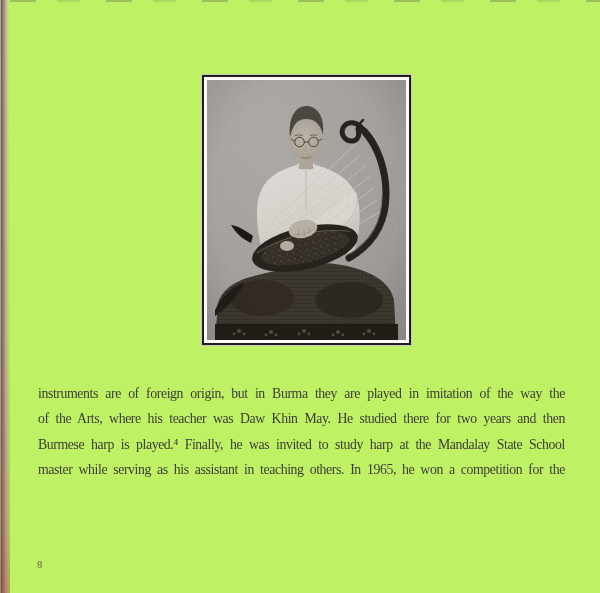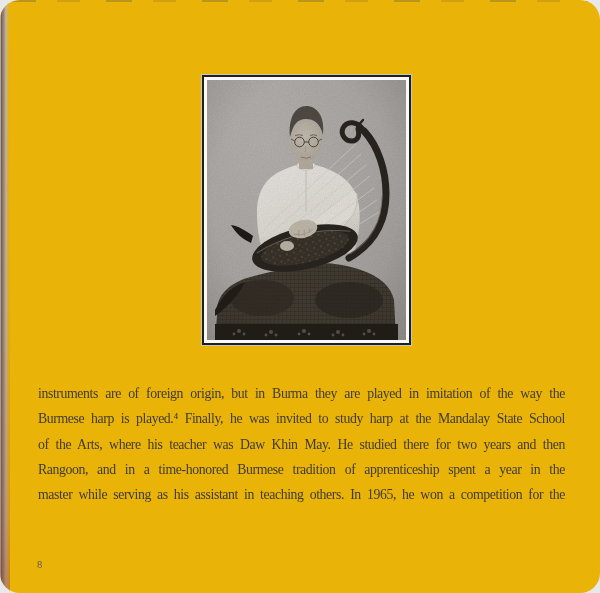--- a/index.html
+++ b/index.html
@@ -1,22 +1,21 @@
 <!DOCTYPE html>
 <html><head>
 <meta charset="utf-8">
 <style>
   html,body{margin:0;padding:0;background:#e8e8e8;}
   .page{
     position:relative;
     width:600px;height:593px;
-    background:#eab308;
+    background:#bef264;
     overflow:hidden;
     font-family:"Liberation Serif","DejaVu Serif",serif;
-    border-radius:20px;
   }
   
   .scan-edge-left{
     position:absolute;left:0;top:0;width:10px;height:593px;
     background:linear-gradient(to right,
       #ffffff 0%, #5f5148 10%, #8a7260 22%, #a18b78 40%,
       #c3b3a2 58%, rgba(255,255,255,0) 90%);
   }
   .scan-edge-left::after{
     content:"";position:absolute;inset:0;
@@ -190,21 +189,20 @@
           <circle cx="157" cy="254" r="1.4"></circle>
       </g>
 
       <rect x="0" y="0" width="199" height="260" fill="url(#vignette)"></rect>
       <rect x="0" y="0" width="199" height="260" filter="url(#grain)" opacity="0.16"></rect>
     </svg>
   </div>
 
   <div class="text-block">
     <div class="tline">instruments are of foreign origin, but in Burma they are played in imitation of the way the</div>
+    <div class="tline">of the Arts, where his teacher was Daw Khin May. He studied there for two years and then</div>
     <div class="tline">Burmese harp is played.⁴ Finally, he was invited to study harp at the Mandalay State School</div>
-    <div class="tline">of the Arts, where his teacher was Daw Khin May. He studied there for two years and then</div>
-    <div class="tline">Rangoon, and in a time-honored Burmese tradition of apprenticeship spent a year in the</div>
     <div class="tline">master while serving as his assistant in teaching others. In 1965, he won a competition for the</div>
   </div>
 
   <div class="page-number">8</div>
 
 </div>
 
 </body></html>

